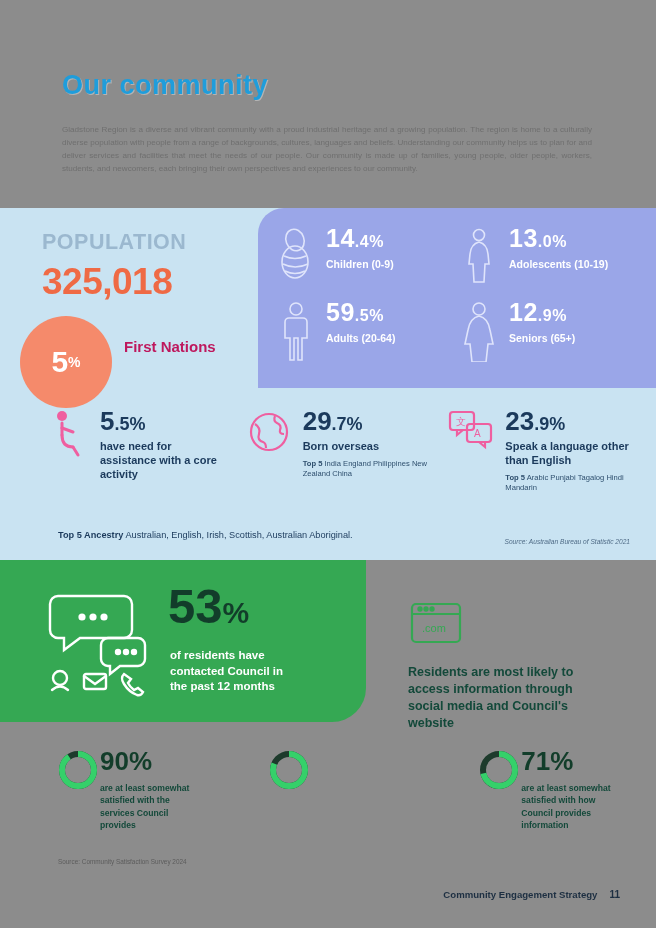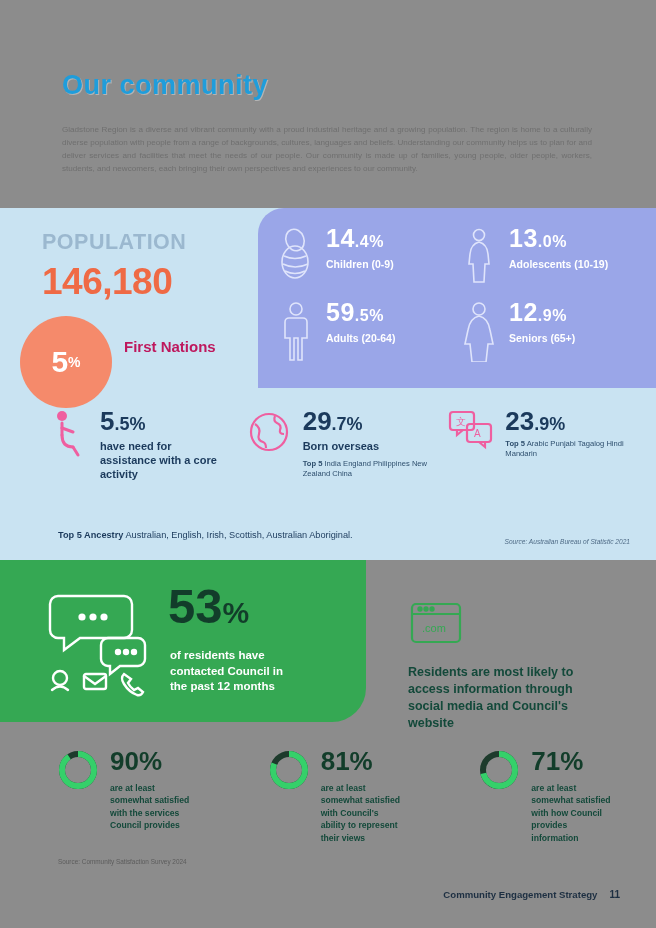--- a/index.html
+++ b/index.html
@@ -160,21 +160,21 @@
   .web-text {
     margin-top: 14px;
     font-size: 12.5px; font-weight: bold; color: #13493a; line-height: 1.35;
   }
 
   
   .donuts {
     position: absolute; left: 56px; top: 748px;
     width: 560px; display: flex; gap: 72px;
   }
-  .donut-item { display: flex; gap: 10px; width: 170px; }
+  .donut-item { display: flex; width: 170px; }
   .donut { width: 44px; height: 44px; flex: 0 0 44px; }
   .donut-body .num {
     font-size: 26px; font-weight: bold; color: #123d2a; line-height: 1;
   }
   .donut-body .cap {
     margin-top: 8px; font-size: 8.6px; font-weight: bold; color: #13493a;
     line-height: 1.45;
     filter: blur(0.3px);
   }
   .source2 {
@@ -200,21 +200,21 @@
 
   <div class="header">
     <div class="title">Our community</div>
     <div class="intro">Gladstone Region is a diverse and vibrant community with a proud industrial heritage and a growing population. The region is home to a culturally diverse population with people from a range of backgrounds, cultures, languages and beliefs. Understanding our community helps us to plan for and deliver services and facilities that meet the needs of our people. Our community is made up of families, young people, older people, workers, students, and newcomers, each bringing their own perspectives and experiences to our community.</div>
   </div>
 
   <div class="band-blue band-blue-round">
 
     <div class="pop-block">
       <div class="pop-label">POPULATION</div>
-      <div class="pop-number">146,180</div>
+      <div class="pop-number">325,018</div>
     </div>
 
     <div class="circle-stat">
       <span class="val">5</span>
         <span class="pct">%</span>
     </div>
     <div class="circle-caption">First Nations</div>
 
     <div class="panel-peri">
       <div class="age-grid">
@@ -316,20 +316,21 @@
             <rect x="3" y="4" width="24" height="18" rx="3"></rect>
             <path d="M10 22 v5 l6-5"></path>
             <rect x="20" y="16" width="24" height="18" rx="3"></rect>
             <path d="M38 34 v5 l-6-5"></path>
             <text x="9" y="17" font-size="10" fill="#ef5fa0" stroke="none" font-family="Liberation Sans, sans-serif">文</text>
             <text x="27" y="29" font-size="10" fill="#ef5fa0" stroke="none" font-family="Liberation Sans, sans-serif">A</text>
           </svg>
         </div>
         <div class="stat-body">
           <div class="num"><span>23</span><span class="dec">.9%</span></div>
+          <div class="lead">Speak a language other than English</div>
           <div class="sub"><b>Top 5</b> <span>Arabic Punjabi Tagalog Hindi Mandarin</span></div>
         </div>
       </div>
 
     </div>
 
     <div class="ancestry">
       <b>Top 5 Ancestry</b>
       <span>Australian, English, Irish, Scottish, Australian Aboriginal.</span>
     </div>
@@ -393,24 +394,20 @@
       </div>
     </div>
 
     <div class="donut-item">
       <div class="donut">
         <svg width="44" height="44" viewBox="0 0 44 44">
           <circle cx="22" cy="22" r="16" fill="none" stroke="#1d3b2c" stroke-width="6"></circle>
           <circle cx="22" cy="22" r="16" fill="none" stroke="#35d06a" stroke-width="6" stroke-dasharray="81.4 100.5" stroke-dashoffset="0" transform="rotate(-90 22 22)"></circle>
         </svg>
       </div>
-      <div class="donut-body">
-        <div class="num"><span>81</span><span>%</span></div>
-        <div class="cap">are at least somewhat satisfied with Council's ability to represent their views</div>
-      </div>
     </div>
 
     <div class="donut-item">
       <div class="donut">
         <svg width="44" height="44" viewBox="0 0 44 44">
           <circle cx="22" cy="22" r="16" fill="none" stroke="#1d3b2c" stroke-width="6"></circle>
           <circle cx="22" cy="22" r="16" fill="none" stroke="#35d06a" stroke-width="6" stroke-dasharray="71.4 100.5" stroke-dashoffset="0" transform="rotate(-90 22 22)"></circle>
         </svg>
       </div>
       <div class="donut-body">

